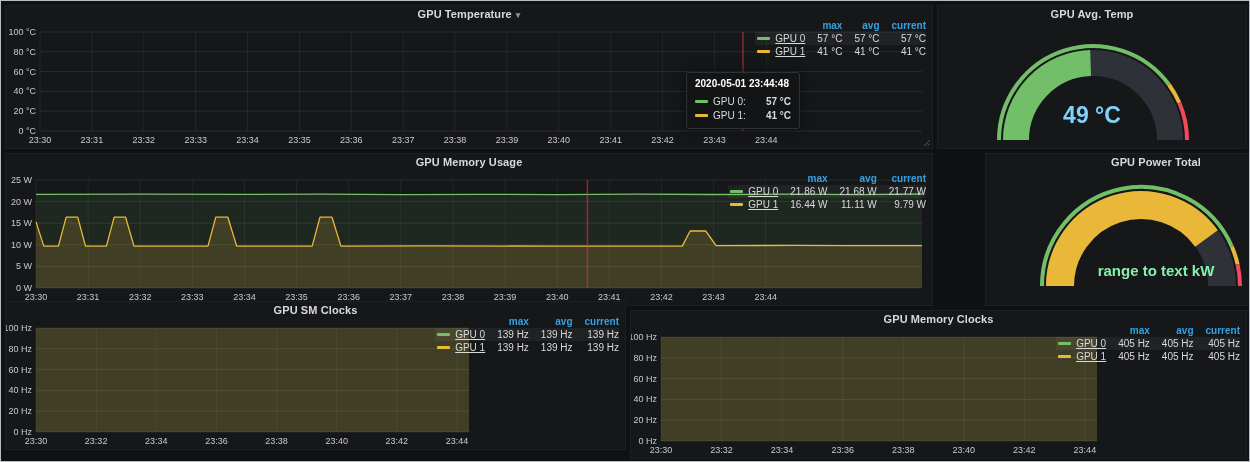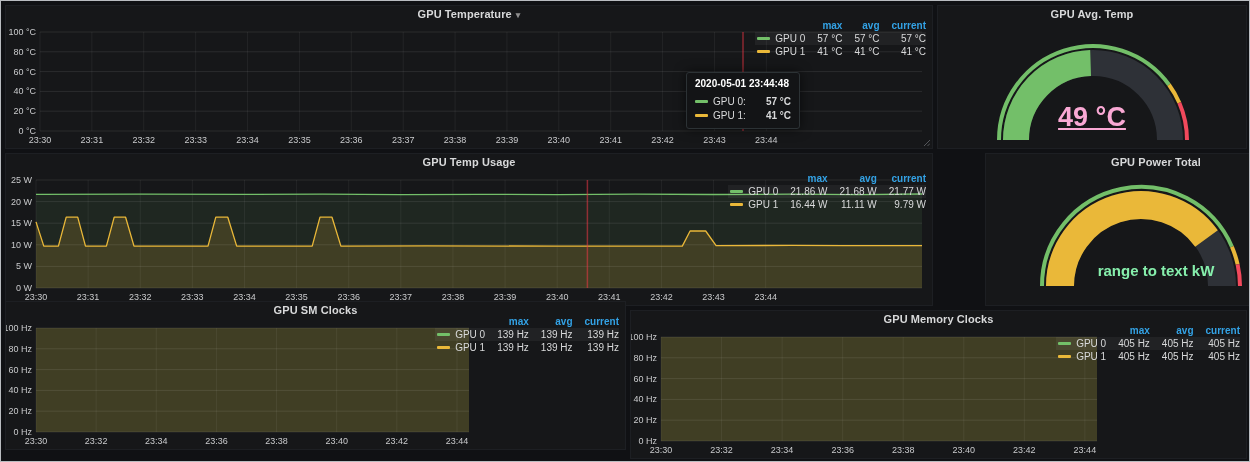--- a/index.html
+++ b/index.html
@@ -6,31 +6,31 @@
   #screen{position:relative;width:1248px;height:460px;background:#101114;border:1px solid #b9bcc0;overflow:hidden;}
   .panel{position:absolute;background:#161719;border:1px solid #1d1f23;box-sizing:border-box;}
   .panel-title{height:20px;line-height:16px;text-align:center;font-size:11px;font-weight:600;color:#d8d9da;letter-spacing:.1px;cursor:pointer;}
   .caret{color:#8e8e8e;font-size:9px;margin-left:4px;}
   svg.chart{position:absolute;left:0;top:20px;display:block;}
   svg.chart text{fill:#c9cacc;font:9px "Liberation Sans",sans-serif;}
   .legend{position:absolute;top:13px;right:6px;display:table;font-size:10px;color:#d8d9da;z-index:3;}
   .lrow{display:table-row;}
   .lrow.striped{background:rgba(255,255,255,0.05);}
   .lcell{display:table-cell;padding:1px 0 1px 12px;text-align:right;white-space:nowrap;}
-  .lcell.lname{text-align:center;padding-left:2px;cursor:pointer;}
+  .lcell.lname{text-align:center;padding-left:2px;cursor:pointer;text-decoration:underline;}
   .lhead .lcell{color:#33a2e5;font-weight:700;cursor:pointer;}
   .dash{display:inline-block;width:13px;height:3px;border-radius:1px;vertical-align:middle;margin-right:5px;margin-top:-2px;}
   .dash.green{background:#73bf69;}
   .dash.yellow{background:#eab839;}
   .tooltip{position:absolute;z-index:5;background:#131416;border:1px solid #2c3235;border-radius:3px;box-shadow:0 0 12px rgba(0,0,0,.6);padding:5px 8px;font-size:10px;color:#d8d9da;min-width:96px;}
   .tooltip .tt-time{font-weight:700;color:#ffffff;margin-bottom:6px;white-space:nowrap;}
   .tt-row{display:flex;justify-content:space-between;align-items:flex-start;line-height:14px;white-space:nowrap;}
   .tt-row .tt-val{font-weight:700;margin-left:10px;}
   .gauge-value{position:absolute;left:0;width:100%;text-align:center;font-weight:700;z-index:2;}
-  .gauge-value.temp{font-size:27px;color:#f9a8d4;text-decoration:underline;}
+  .gauge-value.temp{font-size:23px;color:#7dd3fc;}
   .gauge-value.power{font-size:15px;color:#86efac;}
   .resize-handle{position:absolute;right:2px;bottom:2px;width:8px;height:8px;cursor:se-resize;opacity:.55;}
 </style>
 </head>
 <body>
 
 <div id="screen">
 
   <div class="panel" style="left:4px;top:4px;width:928px;height:144px;">
     <div class="panel-title">
@@ -127,21 +127,21 @@
         <path d="M231.0,58.7 A94,94 0 0 1 241.3,76.7" stroke="#eab839" stroke-width="4" fill="none"></path>
         <path d="M241.3,76.7 A94,94 0 0 1 249.0,114.0" stroke="#f2495c" stroke-width="4" fill="none"></path>
         <path d="M78.0,114.0 A77,77 0 0 1 232.0,114.0" stroke="#2e3137" stroke-width="26" fill="none"></path>
         <path d="M78.0,114.0 A77,77 0 0 1 152.6,37.0" stroke="#73bf69" stroke-width="26" fill="none"></path>
       </svg>
     <div class="gauge-value temp" style="top:96px;">49 °C</div>
   </div>
 
   <div class="panel" style="left:4px;top:152px;width:928px;height:153px;">
     <div class="panel-title">
-      <span>GPU Temp Usage</span>
+      <span>GPU Memory Usage</span>
     </div>
     <svg class="chart" width="928" height="131">
         <path d="M30,114 L30.0,20.3 L134.2,20.1 L238.5,20.4 L316.6,20.2 L394.8,20.7 L473.0,20.3 L551.2,20.6 L629.4,20.2 L707.5,20.5 L785.7,20.2 L853.5,20.7 L916.0,20.0 L916,114 Z" fill="#73bf69" fill-opacity="0.1"></path>
         <path d="M30,114 L30.0,47.9 L37.8,72.1 L52.4,72.1 L60.2,43.2 L71.7,43.2 L79.5,72.1 L100.4,72.1 L108.2,43.2 L119.6,43.2 L128.0,72.1 L202.0,72.1 L209.8,43.2 L221.8,43.2 L230.7,72.1 L306.2,72.1 L314.0,43.2 L326.0,43.2 L334.9,72.1 L420.9,71.9 L551.2,72.1 L676.3,72.1 L684.1,57.0 L699.7,57.0 L710.1,71.7 L785.7,71.4 L837.8,71.7 L916.0,71.7 L916,114 Z" fill="#eab839" fill-opacity="0.16"></path>
         <line x1="30" x2="916" y1="6" y2="6" stroke="rgba(255,255,255,0.09)" stroke-width="1"></line>
         <text x="26" y="9" text-anchor="end">25 W</text>
         <line x1="30" x2="916" y1="27.599999999999994" y2="27.599999999999994" stroke="rgba(255,255,255,0.09)" stroke-width="1"></line>
         <text x="26" y="30.599999999999994" text-anchor="end">20 W</text>
         <line x1="30" x2="916" y1="49.2" y2="49.2" stroke="rgba(255,255,255,0.09)" stroke-width="1"></line>
         <text x="26" y="52.2" text-anchor="end">15 W</text>

